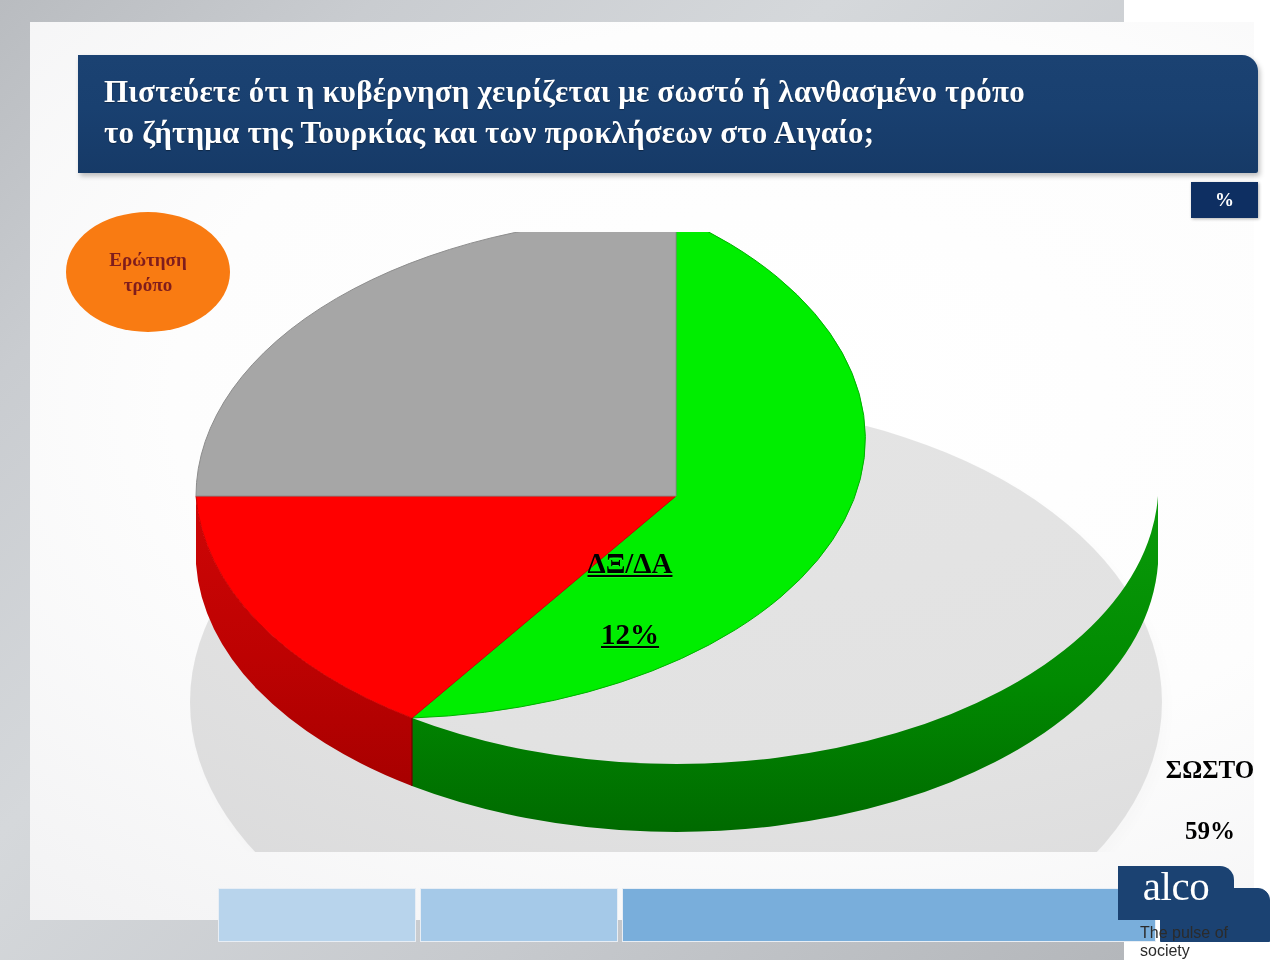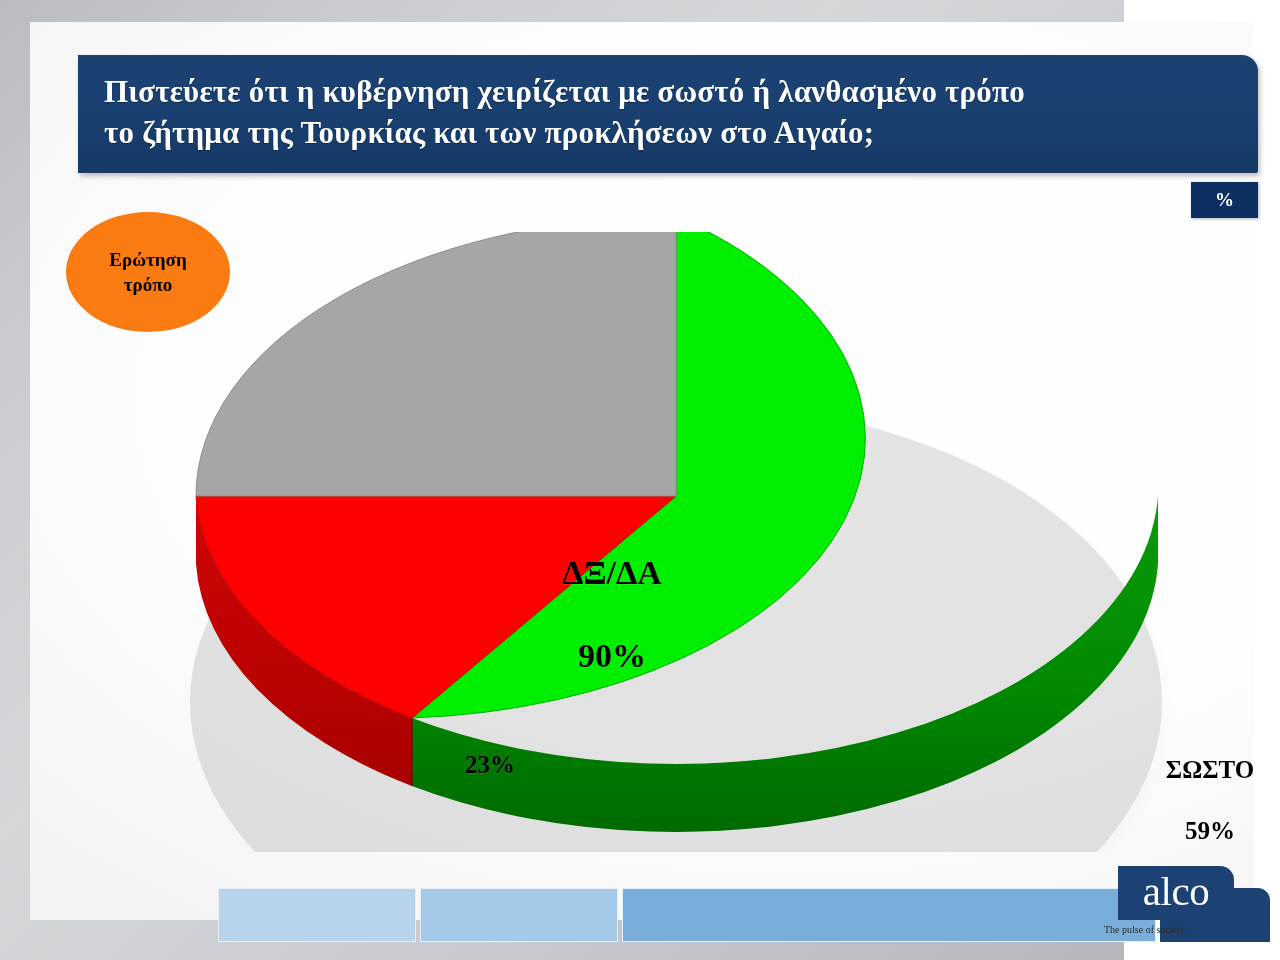--- a/index.html
+++ b/index.html
@@ -52,21 +52,21 @@
     box-shadow:1px 1px 3px rgba(0,0,0,.3);
   }
   
   #bubble {
     position:absolute;
     left:36px; top:190px; width:164px; height:120px;
     background:#f97b12;
     border-radius:50%/50%;
     display:flex; flex-direction:column;
     align-items:center; justify-content:center;
-    color:#000000;
+    color:#7f1d1d;
     font-size:19px; font-weight:bold;
     line-height:1.32;
     text-align:center;
   }
   
   #pie-wrap {
     position:absolute;
     left:150px; top:210px; width:1000px; height:620px;
   }
   #pie-svg { display:block; width:1000px; height:620px; }
@@ -74,21 +74,21 @@
     position:absolute;
     color:#000000;
     font-weight:bold;
     text-align:center;
     line-height:1.22;
     white-space:pre-line;
     text-shadow:0 1px 0 rgba(255,255,255,.12);
   }
   #label-sosto   { left:920px; top:492px; width:220px; font-size:25px; }
   #label-lanth   { left:165px; top:487px; width:290px; font-size:25px; }
-  #label-dxda    { left:312px; top:279px; width:240px; font-size:34px; }
+  #label-dxda    { left:330px; top:279px; width:240px; font-size:29px;text-decoration:underline; }
   
   #footer-strip {
     position:absolute;
     left:30px; top:866px; width:1224px; height:54px;
   }
   .fbar { position:absolute; top:0; height:54px; border:1px solid #e8eef5; }
   #fbar1 { left:158px; width:198px; background:#b8d4ec; }
   #fbar2 { left:360px; width:198px; background:#a5c9e8; }
   #fbar3 { left:562px; width:534px; background:#79aedb; }
   #fbar4 { left:1100px; width:110px; background:#1b4272; border-color:#1b4272;
@@ -98,33 +98,33 @@
     position:absolute;
     left:37px; top:845px; width:155px; height:115px;
   }
   #open-logo svg { display:block; }
   
   #alco-logo {
     position:absolute;
     left:1118px; top:866px; width:116px; height:54px;
     background:#1b4272;
     border-top-right-radius:14px;
-    display:flex; align-items:center; justify-content:center;
+    display:flex; align-items:flex-start; justify-content:center;
   }
   #alco-word {
     color:#ffffff; font-size:41px; line-height:1;
     font-family:"Liberation Serif", serif;
     letter-spacing:-.5px;
     padding-bottom:4px;
   }
   #alco-tag {
     position:absolute;
-    left:1104px; top:924px; width:140px;
-    color:#2b2b2b; font-size:10px;
-    font-family:Liberation Serif, serif;
+    left:1140px; top:924px; width:140px;
+    color:#2b2b2b; font-size:16px;
+    font-family:Liberation Sans, sans-serif;
   }
 </style>
 </head>
 <body>
 
 <div id="slide">
   <div id="canvas">
 
     <div id="title-box">
       <div id="title-text">Πιστεύετε ότι η κυβέρνηση χειρίζεται με σωστό ή λανθασμένο τρόπο
@@ -194,25 +194,24 @@
         </g>
 
         <line x1="232" y1="486" x2="232" y2="554" stroke="#6d0000" stroke-width="1.2"></line>
       </svg>
 
       <div class="slice-label" id="label-sosto">
         <div>ΣΩΣΤΟ</div>
         <div>59%</div>
       </div>
       <div class="slice-label" id="label-lanth">
-        <div>23%</div>
       </div>
       <div class="slice-label" id="label-dxda">
         <div>ΔΞ/ΔΑ</div>
-        <div>90%</div>
+        <div>12%</div>
       </div>
     </div>
 
     <div id="footer-strip">
       <div class="fbar" id="fbar1"></div>
       <div class="fbar" id="fbar2"></div>
       <div class="fbar" id="fbar3"></div>
       <div class="fbar" id="fbar4"></div>
     </div>
 

